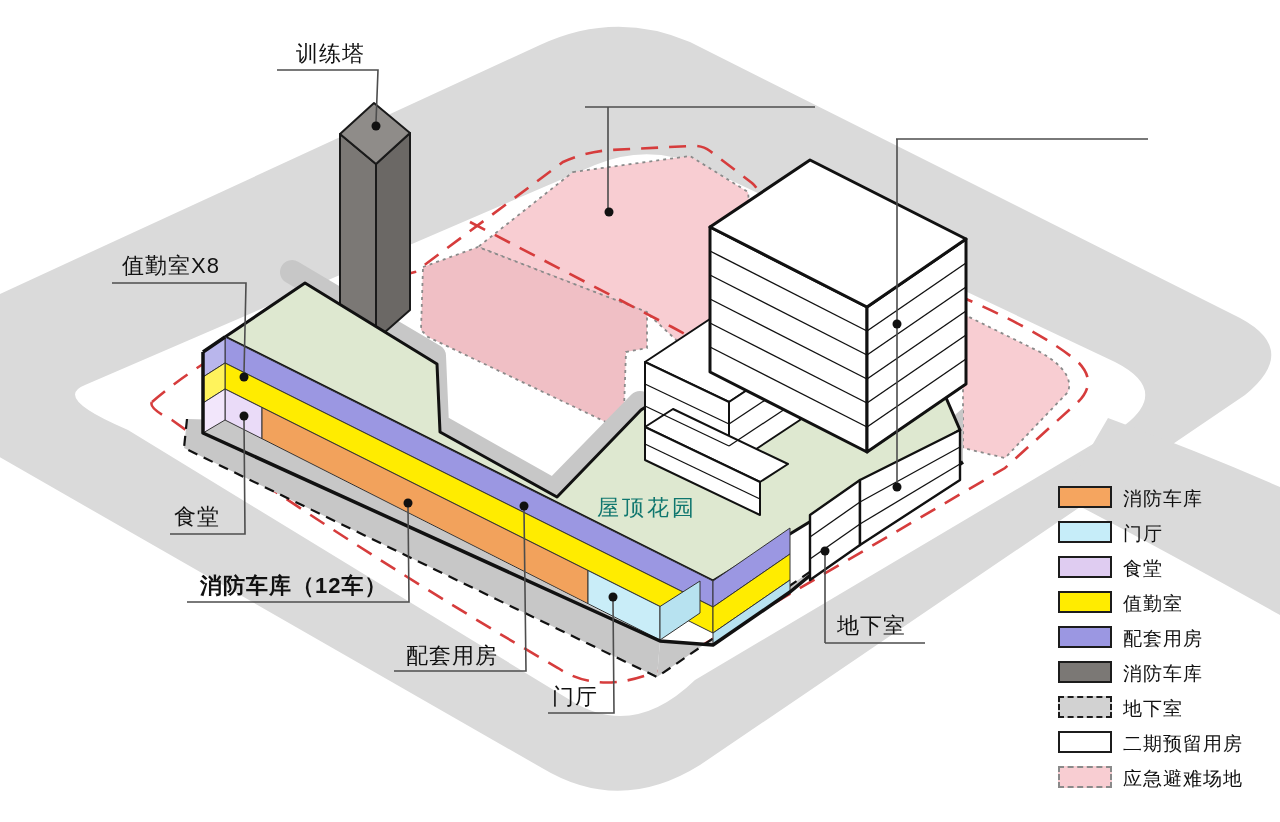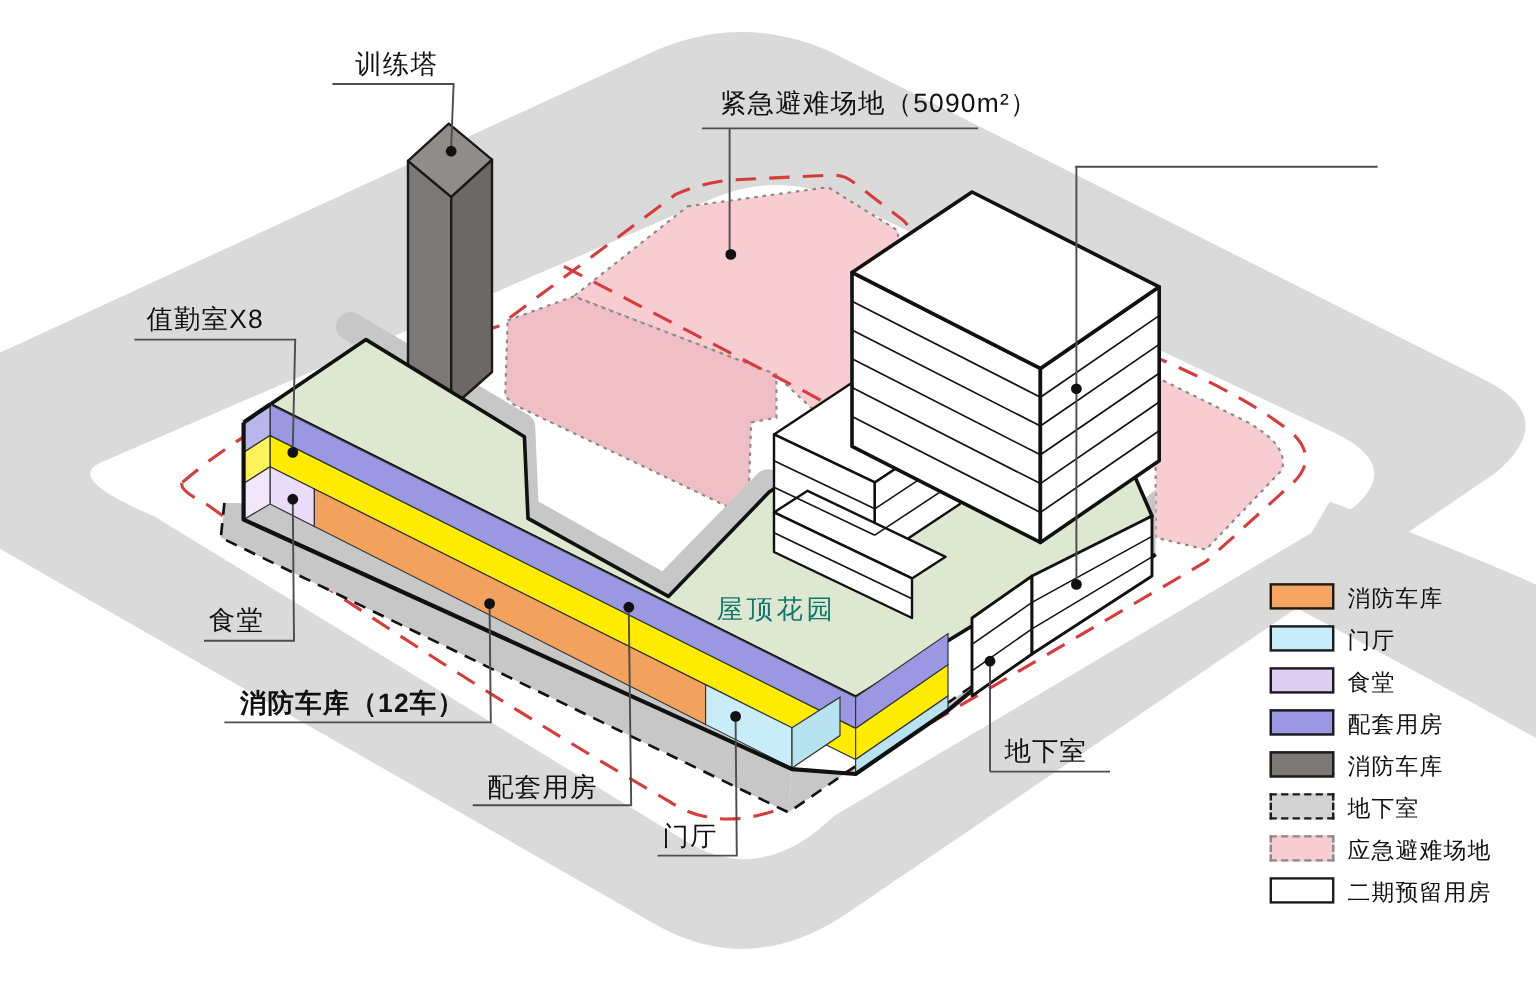--- a/index.html
+++ b/index.html
@@ -144,21 +144,20 @@
       <circle cx="244" cy="377" r="4.5"></circle>
         <circle cx="244" cy="416" r="4.5"></circle>
       <circle cx="408" cy="503" r="4.5"></circle>
         <circle cx="524" cy="506" r="4.5"></circle>
       <circle cx="613" cy="597" r="4.5"></circle>
         <circle cx="825" cy="551" r="4.5"></circle>
     </g>
   </svg>
 
   <div class="lbl" style="left:284px;top:42px;margin-left:12px;">训练塔</div>
-  <div class="lbl" style="left:600px;top:74px;">紧急避难场地（5090m²）</div>
   <div class="lbl" style="left:122px;top:254px;">值勤室X8</div>
   <div class="lbl" style="left:174px;top:505px;">食堂</div>
   <div class="lbl" style="left:200px;top:574px;font-weight:bold;">消防车库（12车）</div>
   <div class="lbl" style="left:406px;top:644px;">配套用房</div>
   <div class="lbl" style="left:552px;top:685px;">门厅</div>
   <div class="lbl" style="left:837px;top:614px;">地下室</div>
   <div class="lbl roof" style="left:597px;top:496px;">屋顶花园</div>
 
   <div class="legend">
     <div class="row">
@@ -167,33 +166,37 @@
     </div>
     <div class="row">
       <span class="sw" style="background: rgb(198, 237, 249); border-style: solid;"></span>
       <span class="lab">门厅</span>
     </div>
     <div class="row">
       <span class="sw" style="background: rgb(223, 204, 241); border-style: solid;"></span>
       <span class="lab">食堂</span>
     </div>
     <div class="row">
+      <span class="sw" style="background: rgb(255, 236, 0); border-style: solid;"></span>
+      <span class="lab">值勤室</span>
+    </div>
+    <div class="row">
       <span class="sw" style="background: rgb(155, 151, 226); border-style: solid;"></span>
       <span class="lab">配套用房</span>
     </div>
     <div class="row">
       <span class="sw" style="background: rgb(123, 120, 117); border-style: solid;"></span>
       <span class="lab">消防车库</span>
     </div>
     <div class="row">
       <span class="sw" style="background: rgb(210, 210, 210); border-style: dashed;"></span>
       <span class="lab">地下室</span>
     </div>
     <div class="row">
+      <span class="sw" style="background: rgb(255, 255, 255); border-style: solid;"></span>
+      <span class="lab">二期预留用房</span>
+    </div>
+    <div class="row">
       <span class="sw gray-border" style="background: rgb(248, 205, 210); border-style: dashed;"></span>
       <span class="lab">应急避难场地</span>
     </div>
-    <div class="row">
-      <span class="sw" style="background: rgb(255, 255, 255); border-style: solid;"></span>
-      <span class="lab">二期预留用房</span>
-    </div>
   </div>
 </div>
 
 </body></html>

